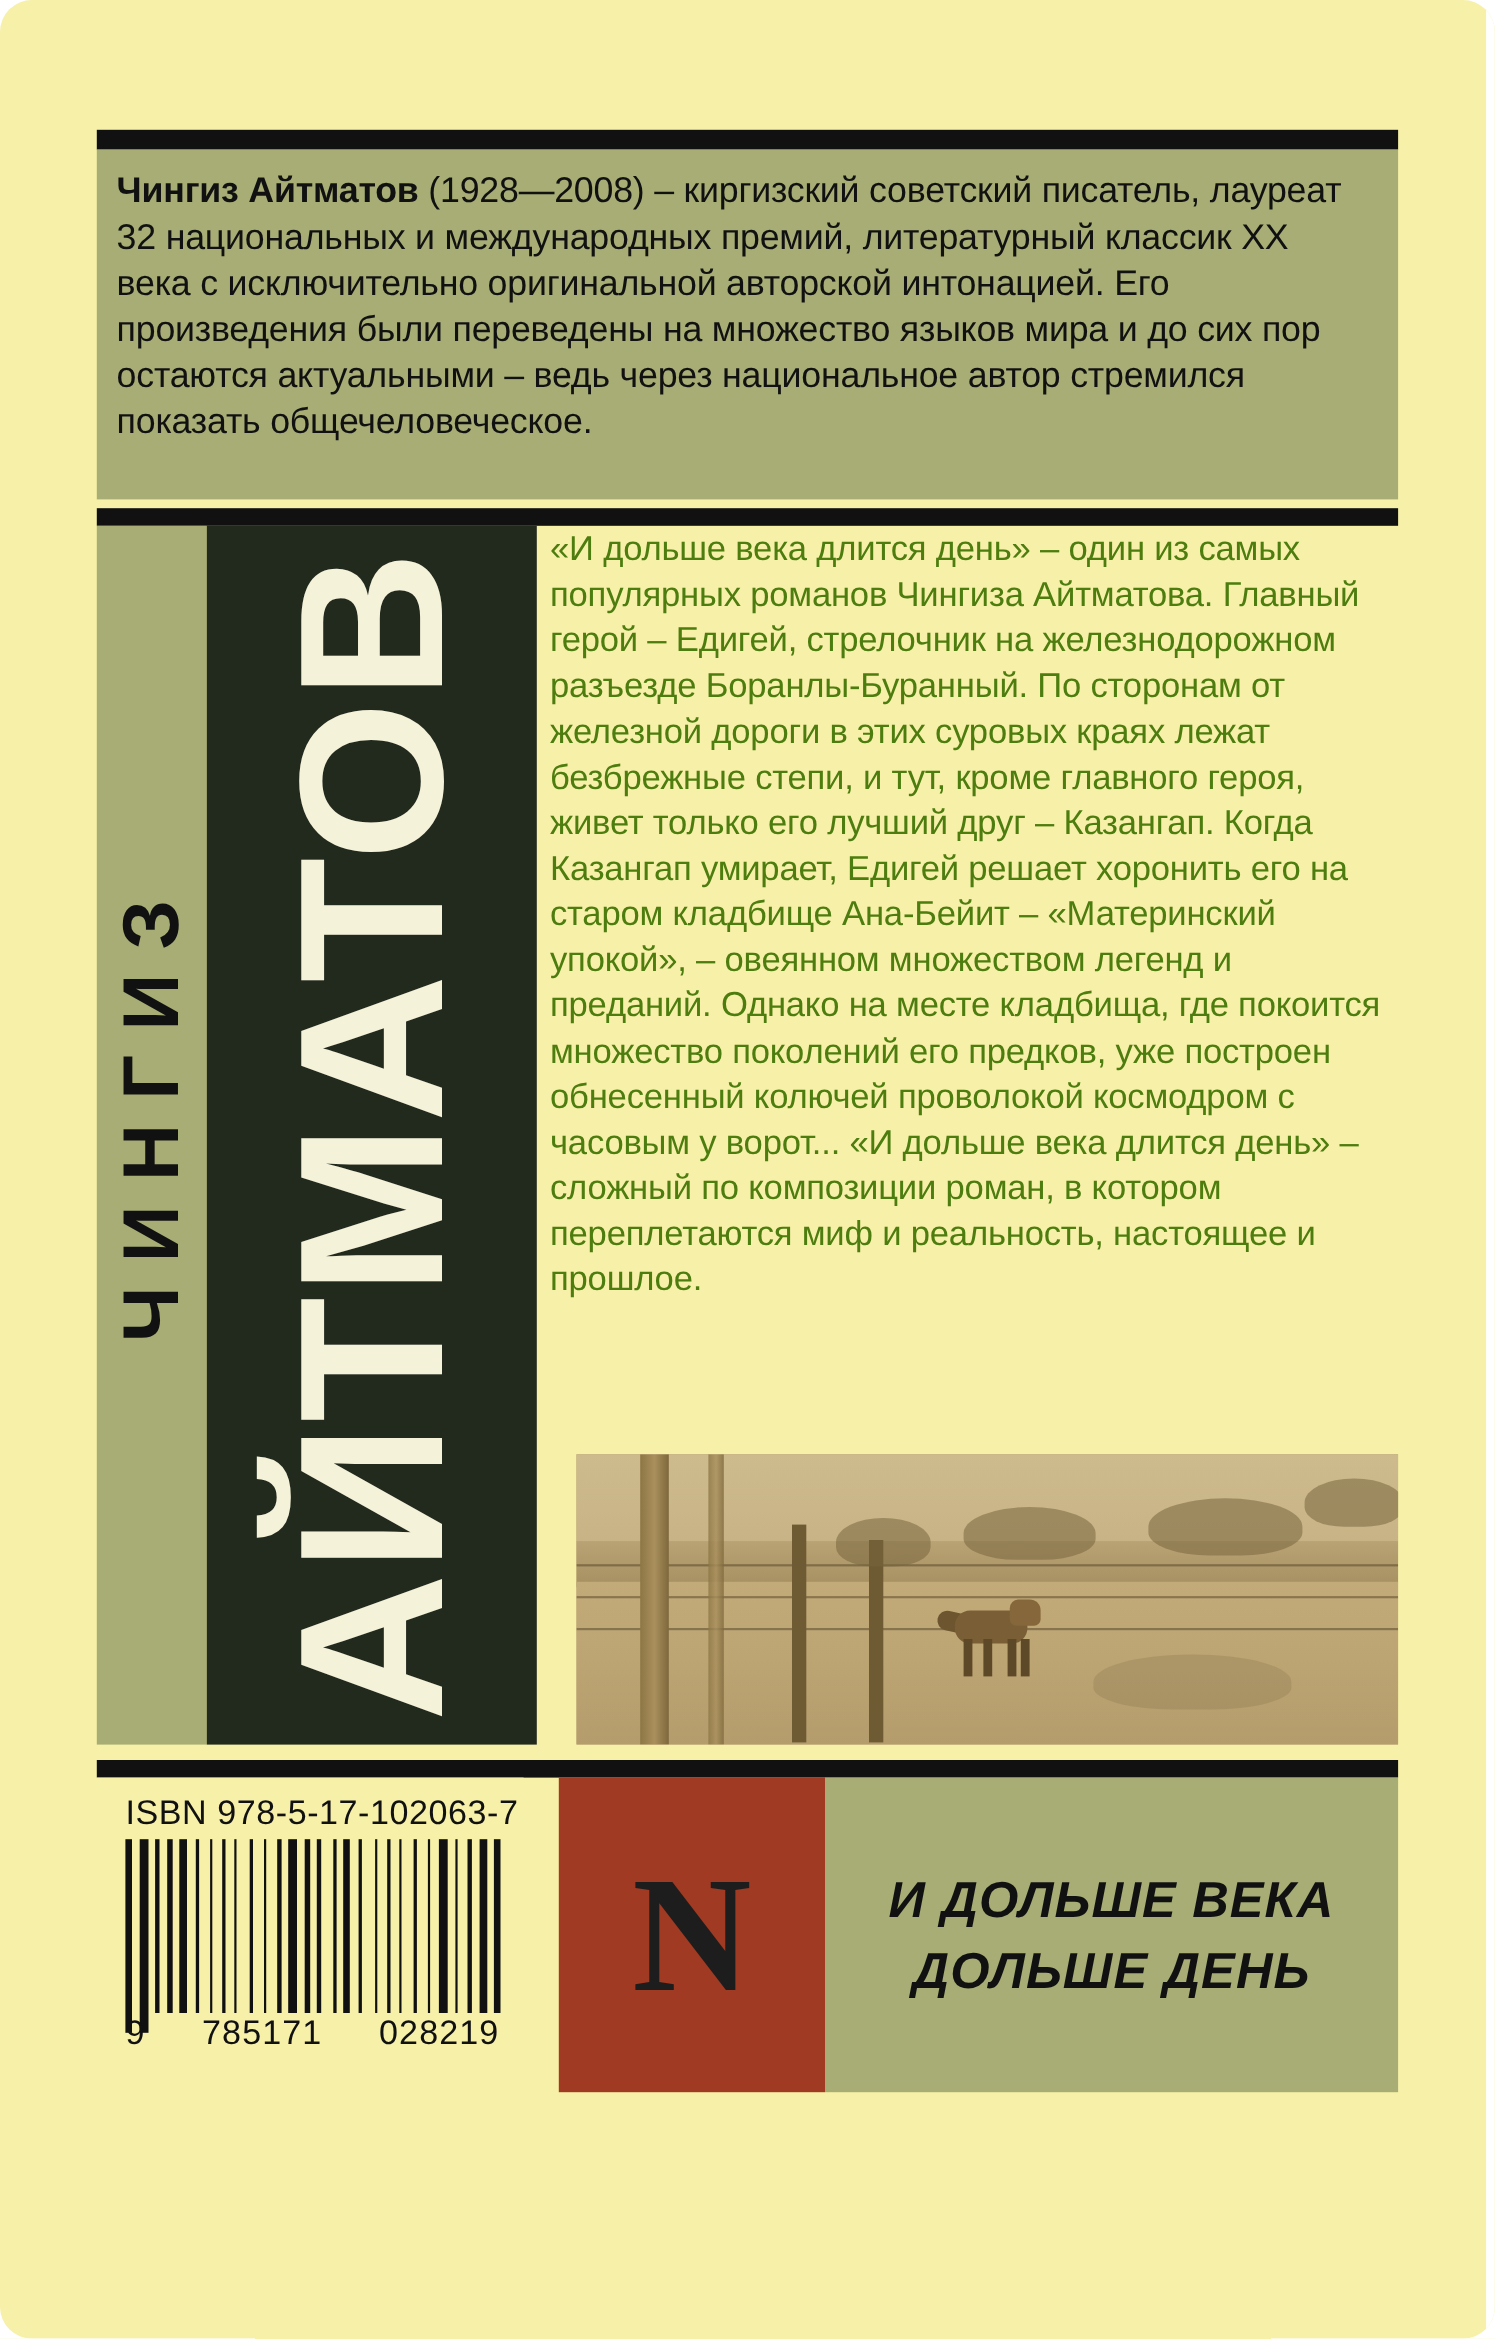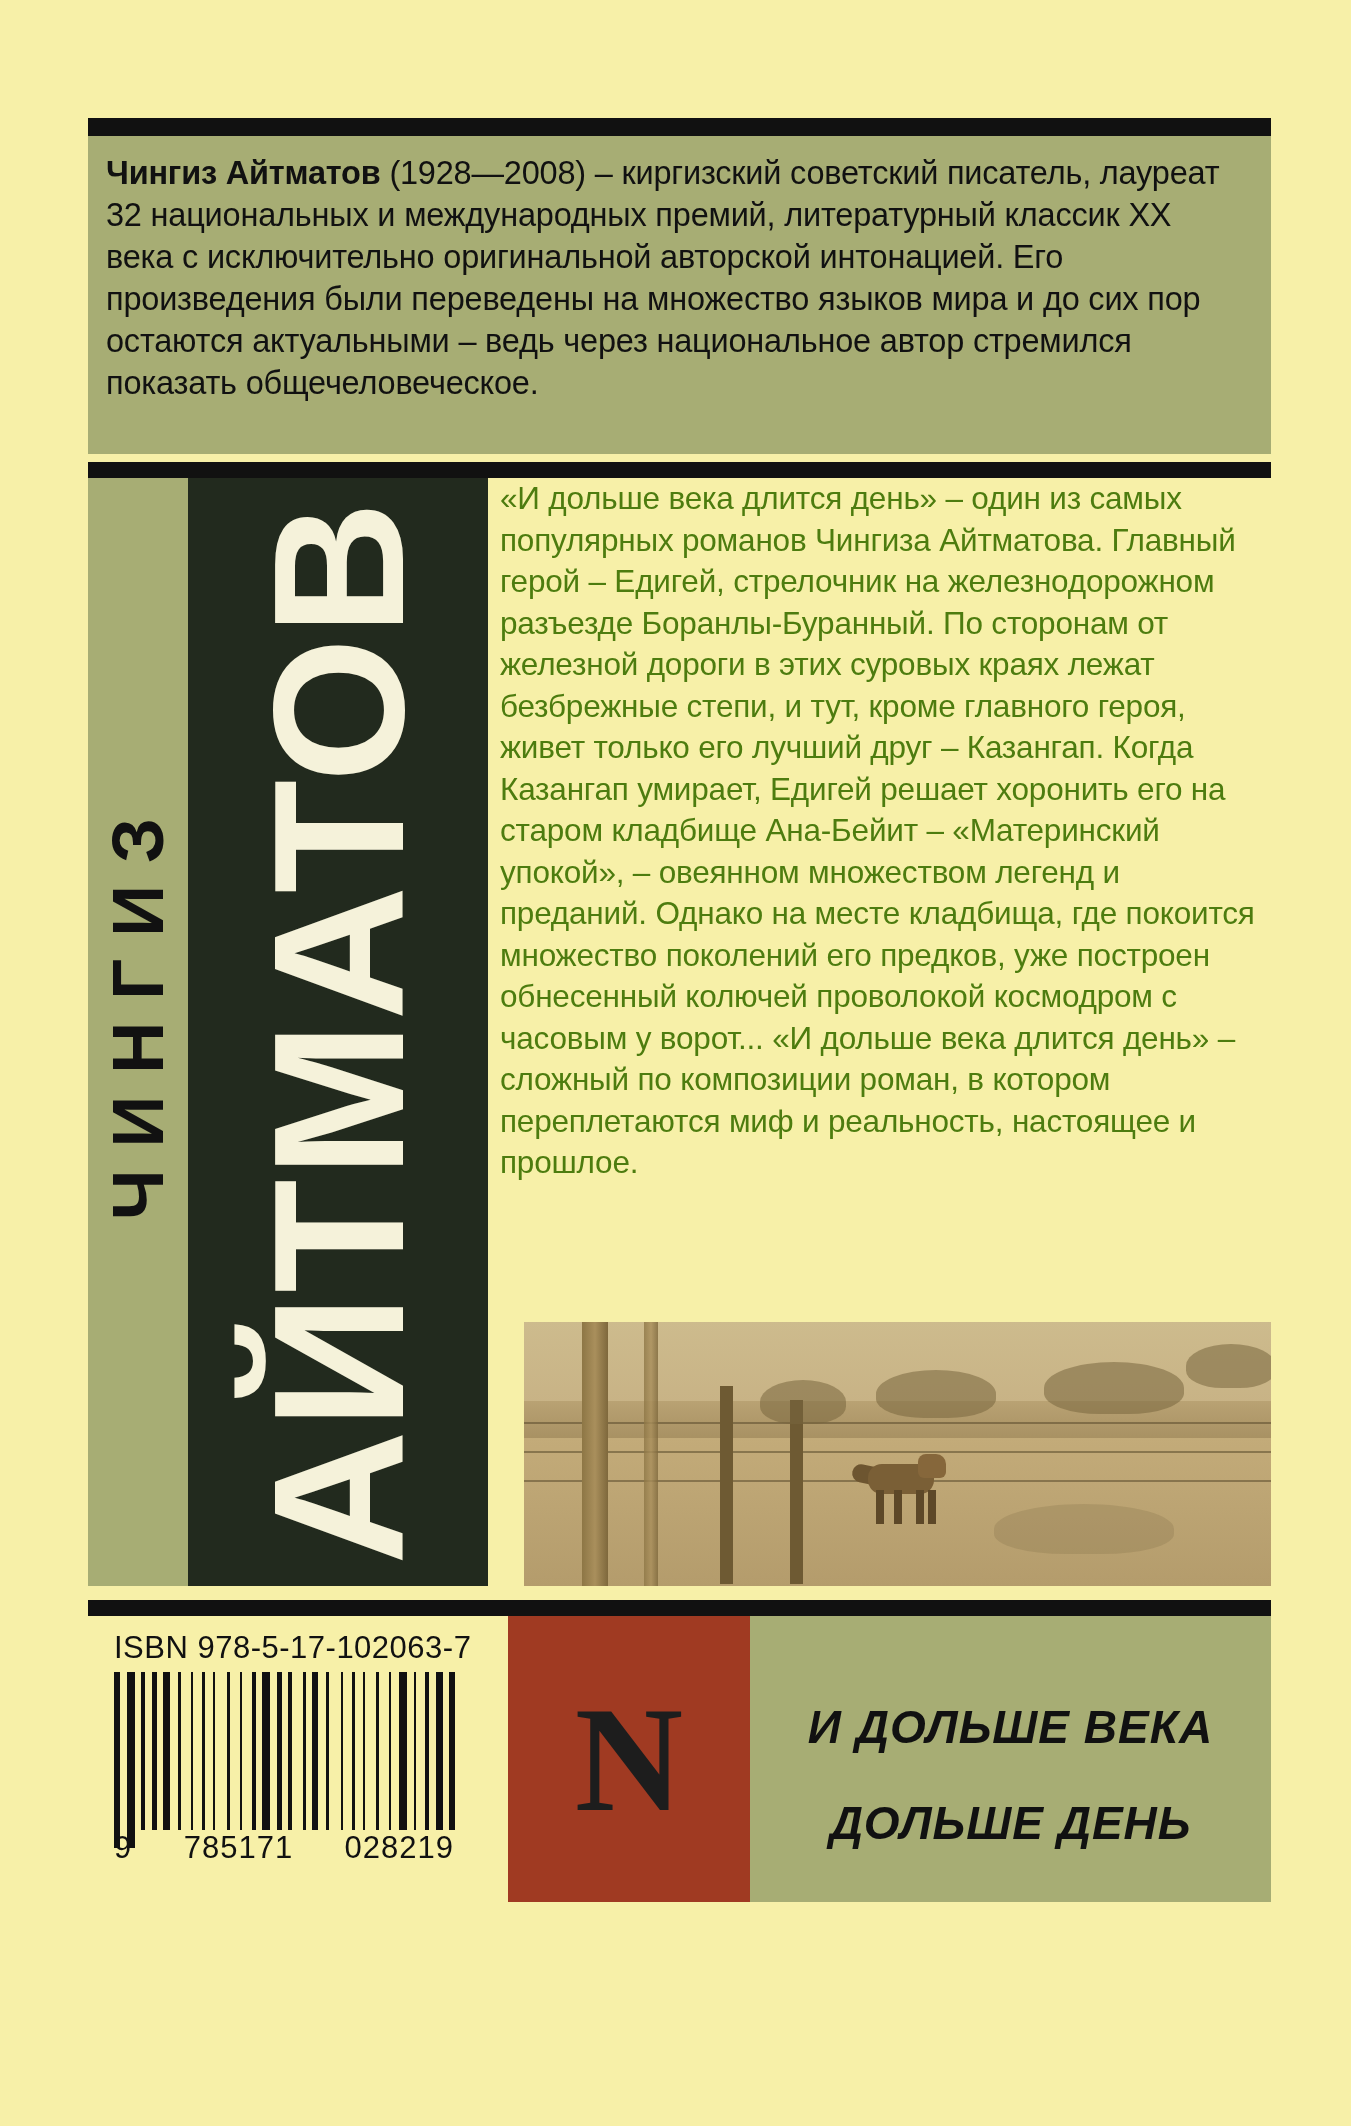--- a/index.html
+++ b/index.html
@@ -9,20 +9,21 @@
   }
   body {
     font-family: "Liberation Sans", sans-serif;
   }
   .page {
     position: relative;
     width: 1359px;
     height: 2126px;
     background: #f7f0a8;
     overflow: hidden;
+    border-radius: 29px;
   }
 
   
   .top-bar {
     position: absolute;
     left: 88px;
     top: 118px;
     width: 1183px;
     height: 18px;
     background: #111111;
@@ -271,21 +272,20 @@
   }
   .title-line {
     font-style: italic;
     font-weight: bold;
     font-size: 46px;
     line-height: 64px;
     color: #111111;
     letter-spacing: 1px;
     text-align: center;
     font-family: "Liberation Sans", sans-serif;
-    margin-top: 32px;
   }
 
   .series-bar {
     position: absolute;
     left: 88px;
     top: 1920px;
     width: 1183px;
     height: 92px;
     background: #111111;
     display: flex;

